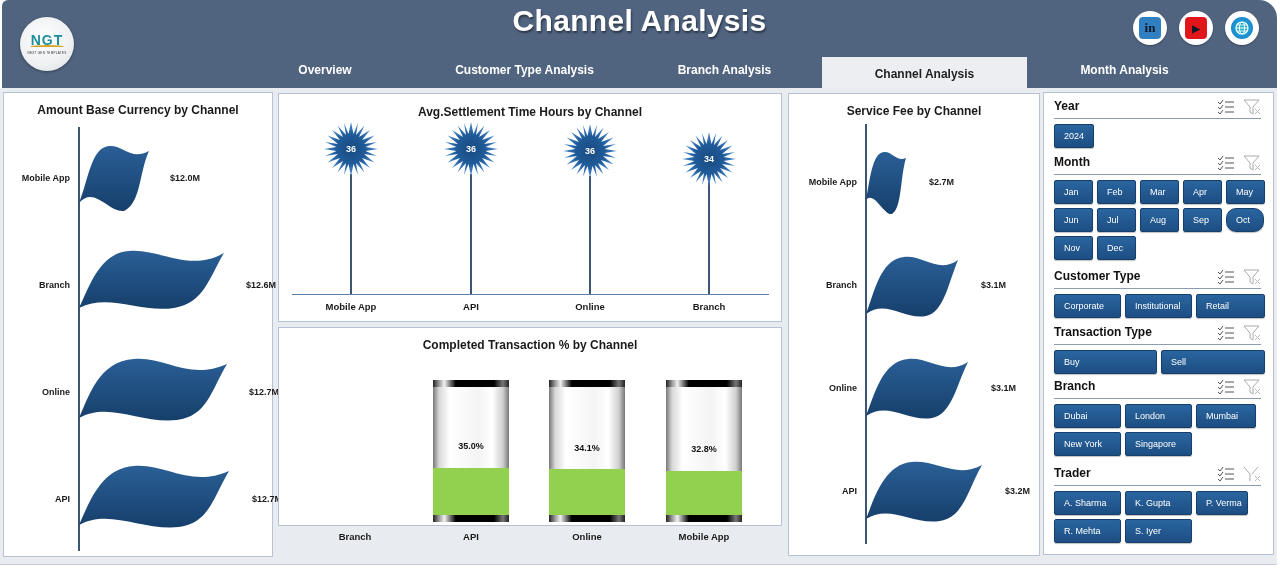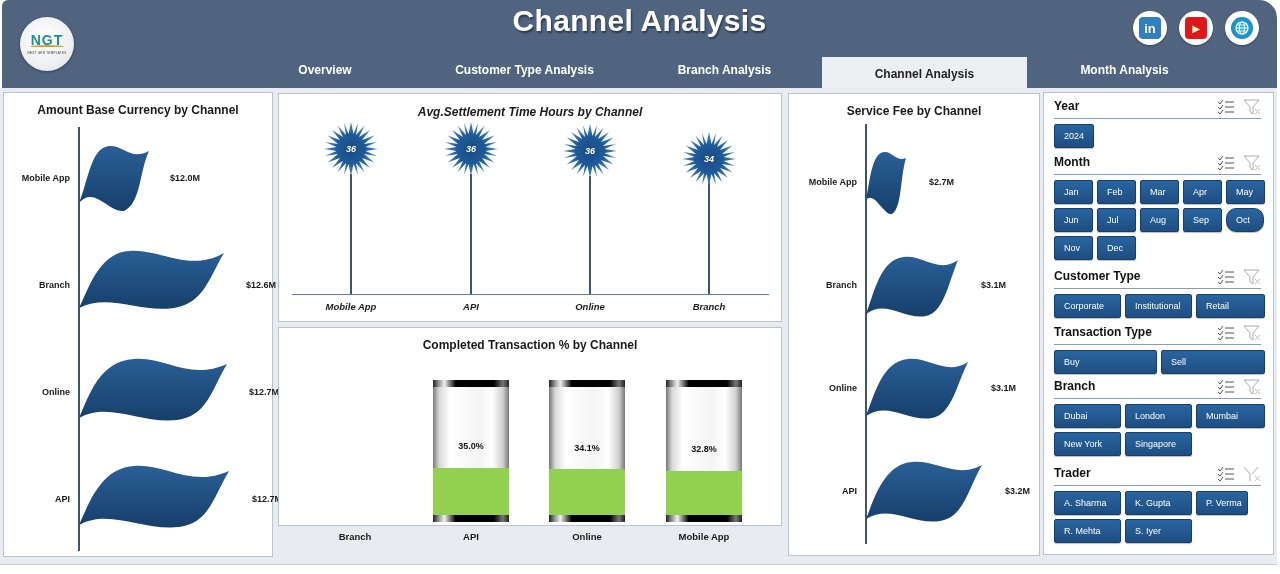--- a/index.html
+++ b/index.html
@@ -25,21 +25,21 @@
   .logo-sub { font-size: 3px; color: #333; margin-top: 2px; letter-spacing: 0.3px; }
   .logo-swoosh { width: 34px; height: 4px; border-top: 2px solid #d9a423; border-radius: 50%; margin-top: -2px; }
   .title {
     position: absolute; left: 0; width: 100%; top: 4px; text-align: center;
     font-size: 30px; font-weight: bold; color: #ffffff;
     text-shadow: 1px 2px 2px rgba(0,0,0,0.45);
     letter-spacing: 0.3px;
   }
   .social { position: absolute; top: 11px; width: 34px; height: 34px; border-radius: 50%; background: #fff;
     display: flex; align-items: center; justify-content: center; box-shadow: 0 1px 2px rgba(0,0,0,0.3); }
-  .social .inner { width: 22px; height: 22px; border-radius: 4px; display:flex; align-items:center; justify-content:center; color:#fef9c3; font-weight:bold; font-size: 13px; }
+  .social .inner { width: 22px; height: 22px; border-radius: 4px; display:flex; align-items:center; justify-content:center; color:#0f172a; font-weight:bold; font-size: 13px; font-family: Liberation Serif, serif; }
   .tabs { position: absolute; top: 57px; left: 0; width: 100%; height: 31px; }
   .tab {
     position: absolute; top: 0; height: 31px; display: flex; align-items: center; justify-content: center;
     font-size: 12px; font-weight: bold; color: #ffffff; cursor: pointer; padding-bottom: 6px;
   }
   .tab.active { background: #eceef2; color: #1f1f1f; padding-bottom: 0; padding-top: 2px; }
   .dash { position: absolute; left: 0; top: 88px; width: 1277px; height: 476px; background: #e8ebf0; }
   .panel { position: absolute; background: #ffffff; border: 1px solid #b7c3d3; }
   .panel-title { position: absolute; left: 0; width: 100%; text-align: center; font-size: 12px; font-weight: bold; color: #1a1a1a; }
   .cat-label { position: absolute; font-size: 9px; font-weight: bold; color: #1a1a1a; text-align: right; }
@@ -146,21 +146,21 @@
   </svg>
   <div class="val-label" style="left:229px; top:294px;">$12.7M</div>
 
   <div class="cat-label" style="left:0; width:66px; top:401px;">API</div>
   <svg class="flag" style="left:75px; top:370px;" width="152" height="68" viewBox="0 0 152 68">
     <path d="M0,62 C10,40 22,5 55,3 C85,0 112,25 150,8 C134,35 130,60 100,64 C64,68 30,45 0,62 Z" fill="url(#flagGrad)"></path>
   </svg>
   <div class="val-label" style="left:232px; top:401px;">$12.7M</div>
 </div>
 
-<div class="panel" style="left:278px; top:93px; width:504px; height:229px;font-style:italic;">
+<div class="panel" style="left:278px; top:93px; width:504px; height:229px;">
   <div class="panel-title" style="top:11px;">Avg.Settlement Time Hours by Channel</div>
   <div class="baseline" style="left:13px; top:200px; width:477px;"></div>
 
   <div class="stem" style="left:71px; top:80px; height:120px;"></div>
   <svg class="burst" style="left:45px; top:28px;" width="54" height="54" viewBox="-27 -27 54 54">
     <polygon fill="url(#burstGrad)" points="0,-27 2.5,-15 7,-26 5,-14 13.5,-23.4 8,-12 19,-19 11,-9 23.4,-13.5 13,-5 26,-7 14.5,-2 27,0 14.5,2 26,7 13,5 23.4,13.5 11,9 19,19 8,12 13.5,23.4 5,14 7,26 2.5,15 0,27 -2.5,15 -7,26 -5,14 -13.5,23.4 -8,12 -19,19 -11,9 -23.4,13.5 -13,5 -26,7 -14.5,2 -27,0 -14.5,-2 -26,-7 -13,-5 -23.4,-13.5 -11,-9 -19,-19 -8,-12 -13.5,-23.4 -5,-14 -7,-26 -2.5,-15"></polygon>
   </svg>
   <div class="burst-num" style="left:52px; top:50px;">36</div>
   <div class="xlabel" style="left:27px; top:207px;">Mobile App</div>
 
@@ -325,21 +325,21 @@
         <path d="M1,3 l2,2 l3,-4 M1,8 l2,2 l3,-4 M1,13 l2,2 l3,-4" stroke="#555" fill="none" stroke-width="1"></path>
         <path d="M8,3 h9 M8,8 h9 M8,13 h9" stroke="#555" stroke-width="1.2"></path>
       </svg>
     <svg class="slicer-icon" style="right:0;" viewBox="0 0 18 16">
         <path d="M1,1 h15 l-6,7 v7 l-3,-2 v-5 z" fill="none" stroke="#aaa" stroke-width="1"></path>
         <path d="M12,10 l5,5 M17,10 l-5,5" stroke="#bbb" stroke-width="1"></path>
       </svg>
   </div>
   <div class="sbtn" style="left:10px; top:311px; width:67px;">Dubai</div>
   <div class="sbtn" style="left:81px; top:311px; width:67px;">London</div>
-  <div class="sbtn" style="left:152px; top:311px; width:69px;">Mumbai</div>
+  <div class="sbtn" style="left:152px; top:311px; width:60px;">Mumbai</div>
   <div class="sbtn" style="left:10px; top:339px; width:67px;">New York</div>
   <div class="sbtn" style="left:81px; top:339px; width:67px;">Singapore</div>
 
   <div class="slicer-head" style="top:369px;">
     <span class="slicer-title">Trader</span>
     <svg class="slicer-icon" style="right:26px;" viewBox="0 0 18 16">
         <path d="M1,3 l2,2 l3,-4 M1,8 l2,2 l3,-4 M1,13 l2,2 l3,-4" stroke="#555" fill="none" stroke-width="1"></path>
         <path d="M8,3 h9 M8,8 h9 M8,13 h9" stroke="#555" stroke-width="1.2"></path>
       </svg>
     <svg class="slicer-icon" style="right:0;" viewBox="0 0 18 16">

